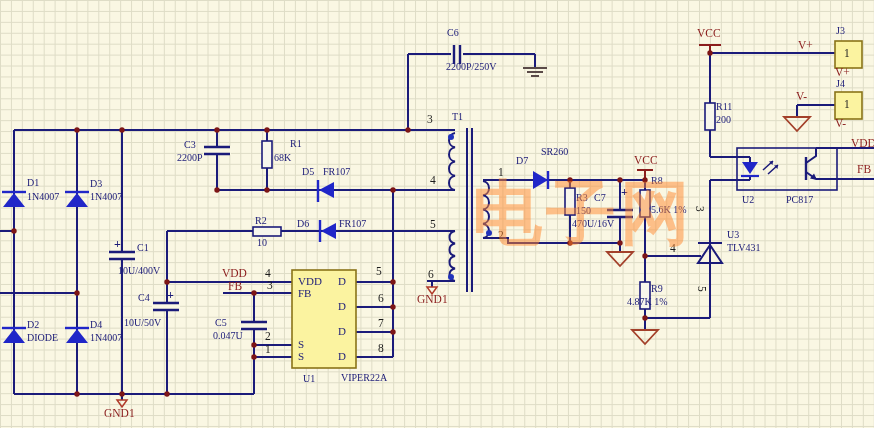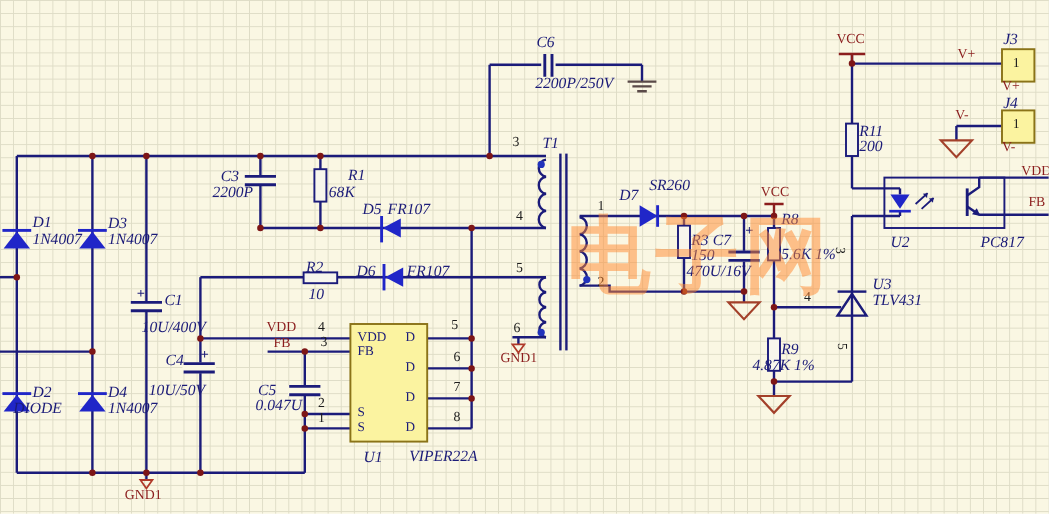--- a/index.html
+++ b/index.html
@@ -7,21 +7,21 @@
     position:relative;width:874px;height:428px;overflow:hidden;
     background-color:#faf7e3;
     background-image:
       linear-gradient(#dedcc6 1px, transparent 1px),
       linear-gradient(90deg, #dedcc6 1px, transparent 1px);
     background-size:10.93px 10.93px;
     font-family:"Liberation Serif", serif;
   }
   #schem{position:absolute;left:0;top:0;}
   .lbl{position:absolute;white-space:nowrap;line-height:1;}
-  .t{color:#1b1b78;font-size:13px;font-style:italic;}          
+  .t{color:#1b1b78;font-size:10px;}          
   .n{color:#8b1d1d;font-size:11.5px;}          
   .p{color:#1c1c1c;font-size:11.5px;}          
   .inner{color:#1b1b78;font-size:11px;}
   .plus{color:#1b1b78;font-size:12px;font-weight:bold;}
   .rot{transform:rotate(90deg);transform-origin:center;}
   .wm{position:absolute;font-weight:bold;pointer-events:none;line-height:1;
       font-family:"DejaVu Sans", sans-serif;}
   .wm-cn1{left:300px;top:150px;font-size:100px;color:rgba(80,125,220,0.45);letter-spacing:6px;}
   .wm-cn2{left:472px;top:178px;font-size:70px;color:rgba(255,135,45,0.5);letter-spacing:4px;}
   .wm-url{left:296px;top:236px;font-size:47px;color:rgba(35,170,150,0.55);letter-spacing:1px;}
@@ -222,21 +222,21 @@
         <circle cx="645" cy="318" r="2.7"></circle>
     <circle cx="710" cy="53" r="2.7"></circle>
   </g>
 </svg>
 
 <span class="lbl t" style="left:27px;top:178px">D1</span>
 <span class="lbl t" style="left:27px;top:192px">1N4007</span>
 <span class="lbl t" style="left:90px;top:179px">D3</span>
 <span class="lbl t" style="left:90px;top:192px">1N4007</span>
 <span class="lbl t" style="left:27px;top:320px">D2</span>
-<span class="lbl t" style="left:11px;top:333px">DIODE</span>
+<span class="lbl t" style="left:27px;top:333px">DIODE</span>
 <span class="lbl t" style="left:90px;top:320px">D4</span>
 <span class="lbl t" style="left:90px;top:333px">1N4007</span>
 
 <span class="lbl plus" style="left:114px;top:238px">+</span>
 <span class="lbl t" style="left:137px;top:243px">C1</span>
 <span class="lbl t" style="left:118px;top:266px">10U/400V</span>
 <span class="lbl plus" style="left:167px;top:289px">+</span>
 <span class="lbl t" style="left:138px;top:293px">C4</span>
 <span class="lbl t" style="left:124px;top:318px">10U/50V</span>
 
@@ -304,21 +304,21 @@
 
 <span class="lbl n" style="left:697px;top:28px">VCC</span>
 <span class="lbl t" style="left:716px;top:102px">R11</span>
 <span class="lbl t" style="left:716px;top:115px">200</span>
 <span class="lbl t" style="left:727px;top:230px">U3</span>
 <span class="lbl t" style="left:727px;top:243px">TLV431</span>
 <span class="lbl p rot" style="left:696px;top:203px">3</span>
 <span class="lbl p" style="left:670px;top:243px">4</span>
 <span class="lbl p rot" style="left:698px;top:283px">5</span>
 <span class="lbl t" style="left:742px;top:195px">U2</span>
-<span class="lbl t" style="left:817px;top:195px">PC817</span>
+<span class="lbl t" style="left:786px;top:195px">PC817</span>
 <span class="lbl n" style="left:851px;top:138px">VDD</span>
 <span class="lbl n" style="left:857px;top:164px">FB</span>
 
 <span class="lbl t" style="left:836px;top:26px">J3</span>
 <span class="lbl p" style="left:844px;top:48px">1</span>
 <span class="lbl n" style="left:798px;top:40px">V+</span>
 <span class="lbl n" style="left:835px;top:67px">V+</span>
 <span class="lbl t" style="left:836px;top:79px">J4</span>
 <span class="lbl p" style="left:844px;top:99px">1</span>
 <span class="lbl n" style="left:796px;top:91px">V-</span>

